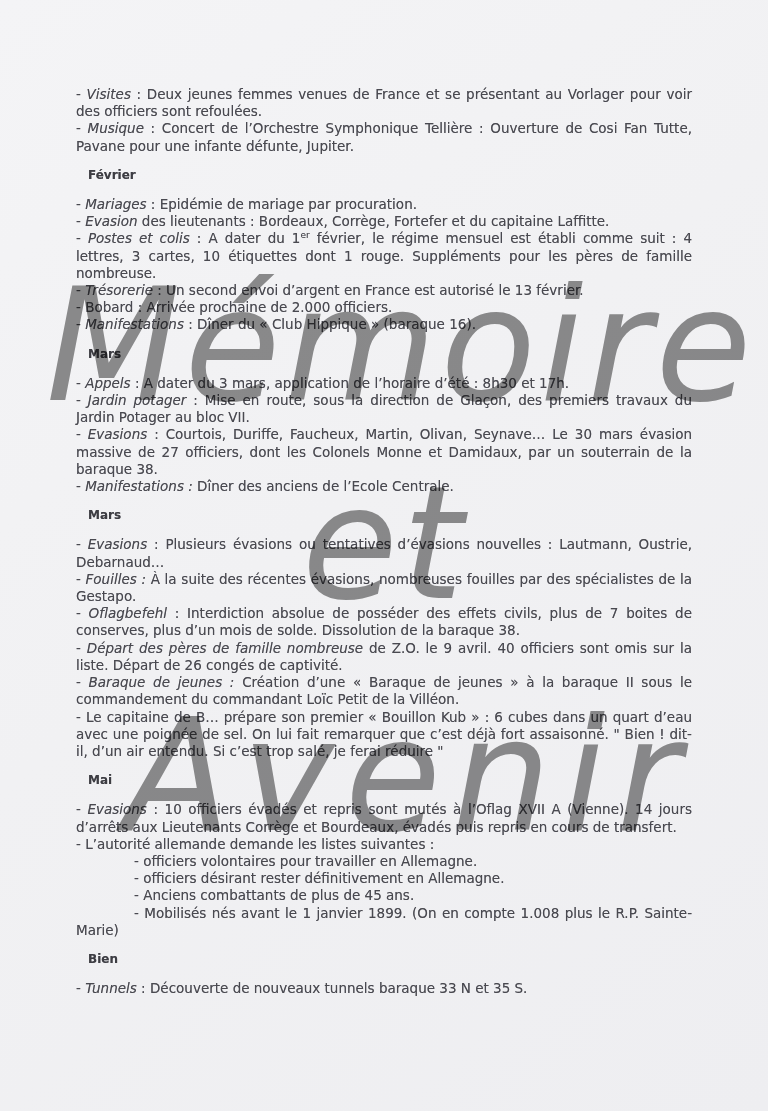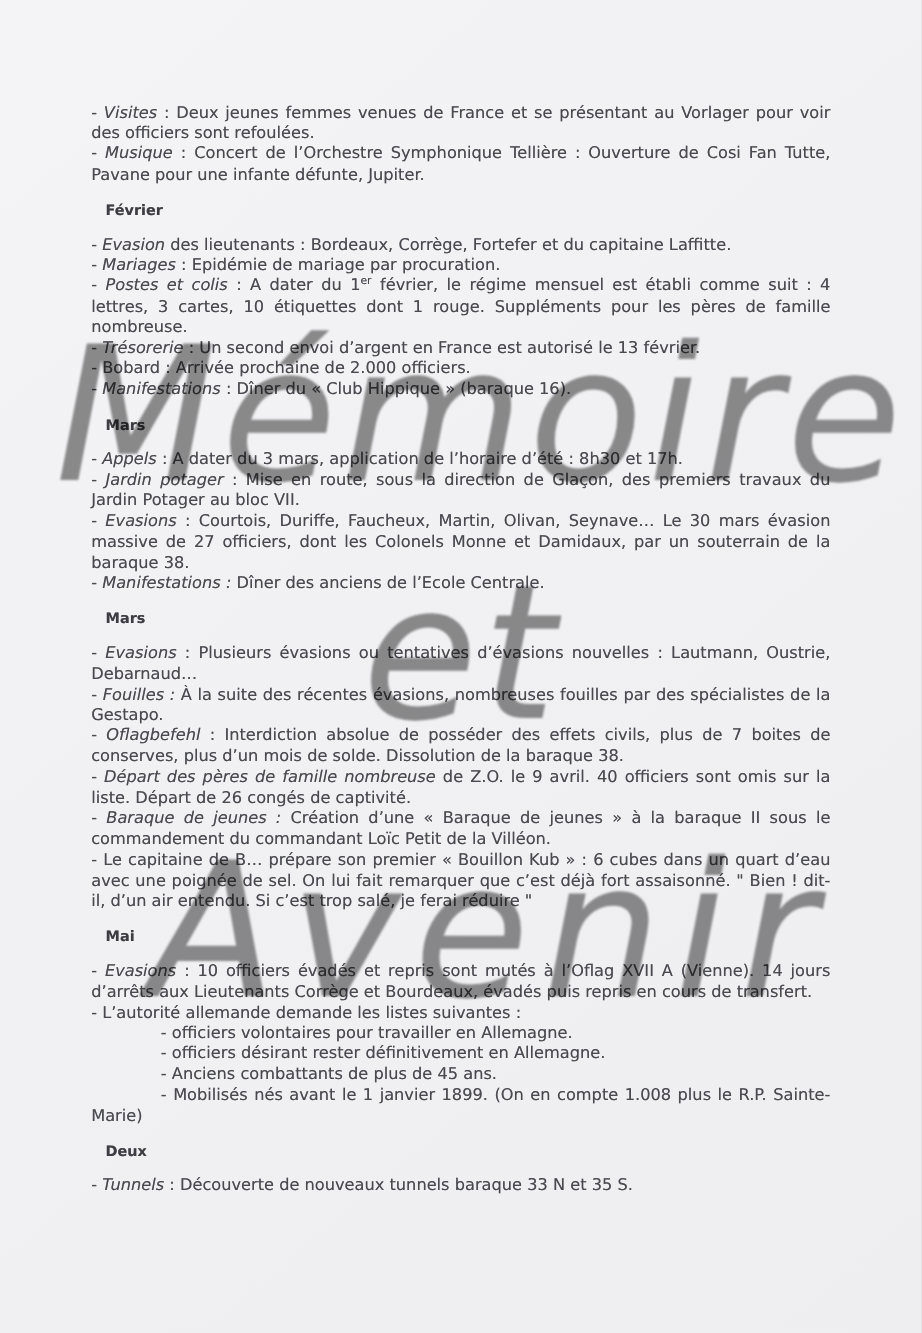--- a/index.html
+++ b/index.html
@@ -52,22 +52,22 @@
 
 <div class="page">
 
   <div class="content" id="doc-content">
       <div class="section">
         <p class="para"><span class="">- </span><span class="i">Visites</span><span class=""> : Deux jeunes femmes venues de France et se présentant au Vorlager pour voir des officiers sont refoulées.</span></p>
         <p class="para"><span class="">- </span><span class="i">Musique</span><span class=""> : Concert de l’Orchestre Symphonique Tellière : Ouverture de Cosi Fan Tutte, Pavane pour une infante défunte, Jupiter.</span></p>
       </div>
       <div class="section">
         <p class="month">Février</p>
+        <p class="para"><span class="">- </span><span class="i">Mariages</span><span class=""> : Epidémie de mariage par procuration.</span></p>
         <p class="para"><span class="">- </span><span class="i">Evasion</span><span class=""> des lieutenants : Bordeaux, Corrège, Fortefer et du capitaine Laffitte.</span></p>
-        <p class="para"><span class="">- </span><span class="i">Mariages</span><span class=""> : Epidémie de mariage par procuration.</span></p>
         <p class="para"><span class="">- </span><span class="i">Postes et colis</span><span class=""> : A dater du 1</span><span class="sup">er</span><span class=""> février, le régime mensuel est établi comme suit : 4 lettres, 3 cartes, 10 étiquettes dont 1 rouge. Suppléments pour les pères de famille nombreuse.</span></p>
         <p class="para"><span class="">- </span><span class="i">Trésorerie</span><span class=""> : Un second envoi d’argent en France est autorisé le 13 février.</span></p>
         <p class="para"><span class="">- Bobard : Arrivée prochaine de 2.000 officiers.</span></p>
         <p class="para"><span class="">- </span><span class="i">Manifestations</span><span class=""> : Dîner du « Club Hippique » (baraque 16).</span></p>
       </div>
       <div class="section">
         <p class="month">Mars</p>
         <p class="para"><span class="">- </span><span class="i">Appels</span><span class=""> : A dater du 3 mars, application de l’horaire d’été : 8h30 et 17h.</span></p>
         <p class="para"><span class="">- </span><span class="i">Jardin potager</span><span class=""> : Mise en route, sous la direction de Glaçon, des premiers travaux du Jardin Potager au bloc VII.</span></p>
         <p class="para"><span class="">- </span><span class="i">Evasions</span><span class=""> : Courtois, Duriffe, Faucheux, Martin, Olivan, Seynave… Le 30 mars évasion massive de 27 officiers, dont les Colonels Monne et Damidaux, par un souterrain de la baraque 38.</span></p>
@@ -85,21 +85,21 @@
       <div class="section">
         <p class="month">Mai</p>
         <p class="para"><span class="">- </span><span class="i">Evasions</span><span class=""> : 10 officiers évadés et repris sont mutés à l’Oflag XVII A (Vienne). 14 jours d’arrêts aux Lieutenants Corrège et Bourdeaux, évadés puis repris en cours de transfert.</span></p>
         <p class="para"><span class="">- L’autorité allemande demande les listes suivantes :</span></p>
         <p class="para indent"><span class="">- officiers volontaires pour travailler en Allemagne.</span></p>
         <p class="para indent"><span class="">- officiers désirant rester définitivement en Allemagne.</span></p>
         <p class="para indent"><span class="">- Anciens combattants de plus de 45 ans.</span></p>
         <p class="para indent"><span class="">- Mobilisés nés avant le 1 janvier 1899. (On en compte 1.008 plus le R.P. Sainte-Marie)</span></p>
       </div>
       <div class="section">
-        <p class="month">Deux</p>
+        <p class="month">Bien</p>
         <p class="para"><span class="">- </span><span class="i">Tunnels</span><span class=""> : Découverte de nouveaux tunnels baraque 33 N et 35 S.</span></p>
       </div>
     </div>
 
   <div class="watermark">
     <div class="wm-line wm-1">Mémoire</div>
     <div class="wm-line wm-2">et</div>
     <div class="wm-line wm-3">Avenir</div>
   </div>
 

